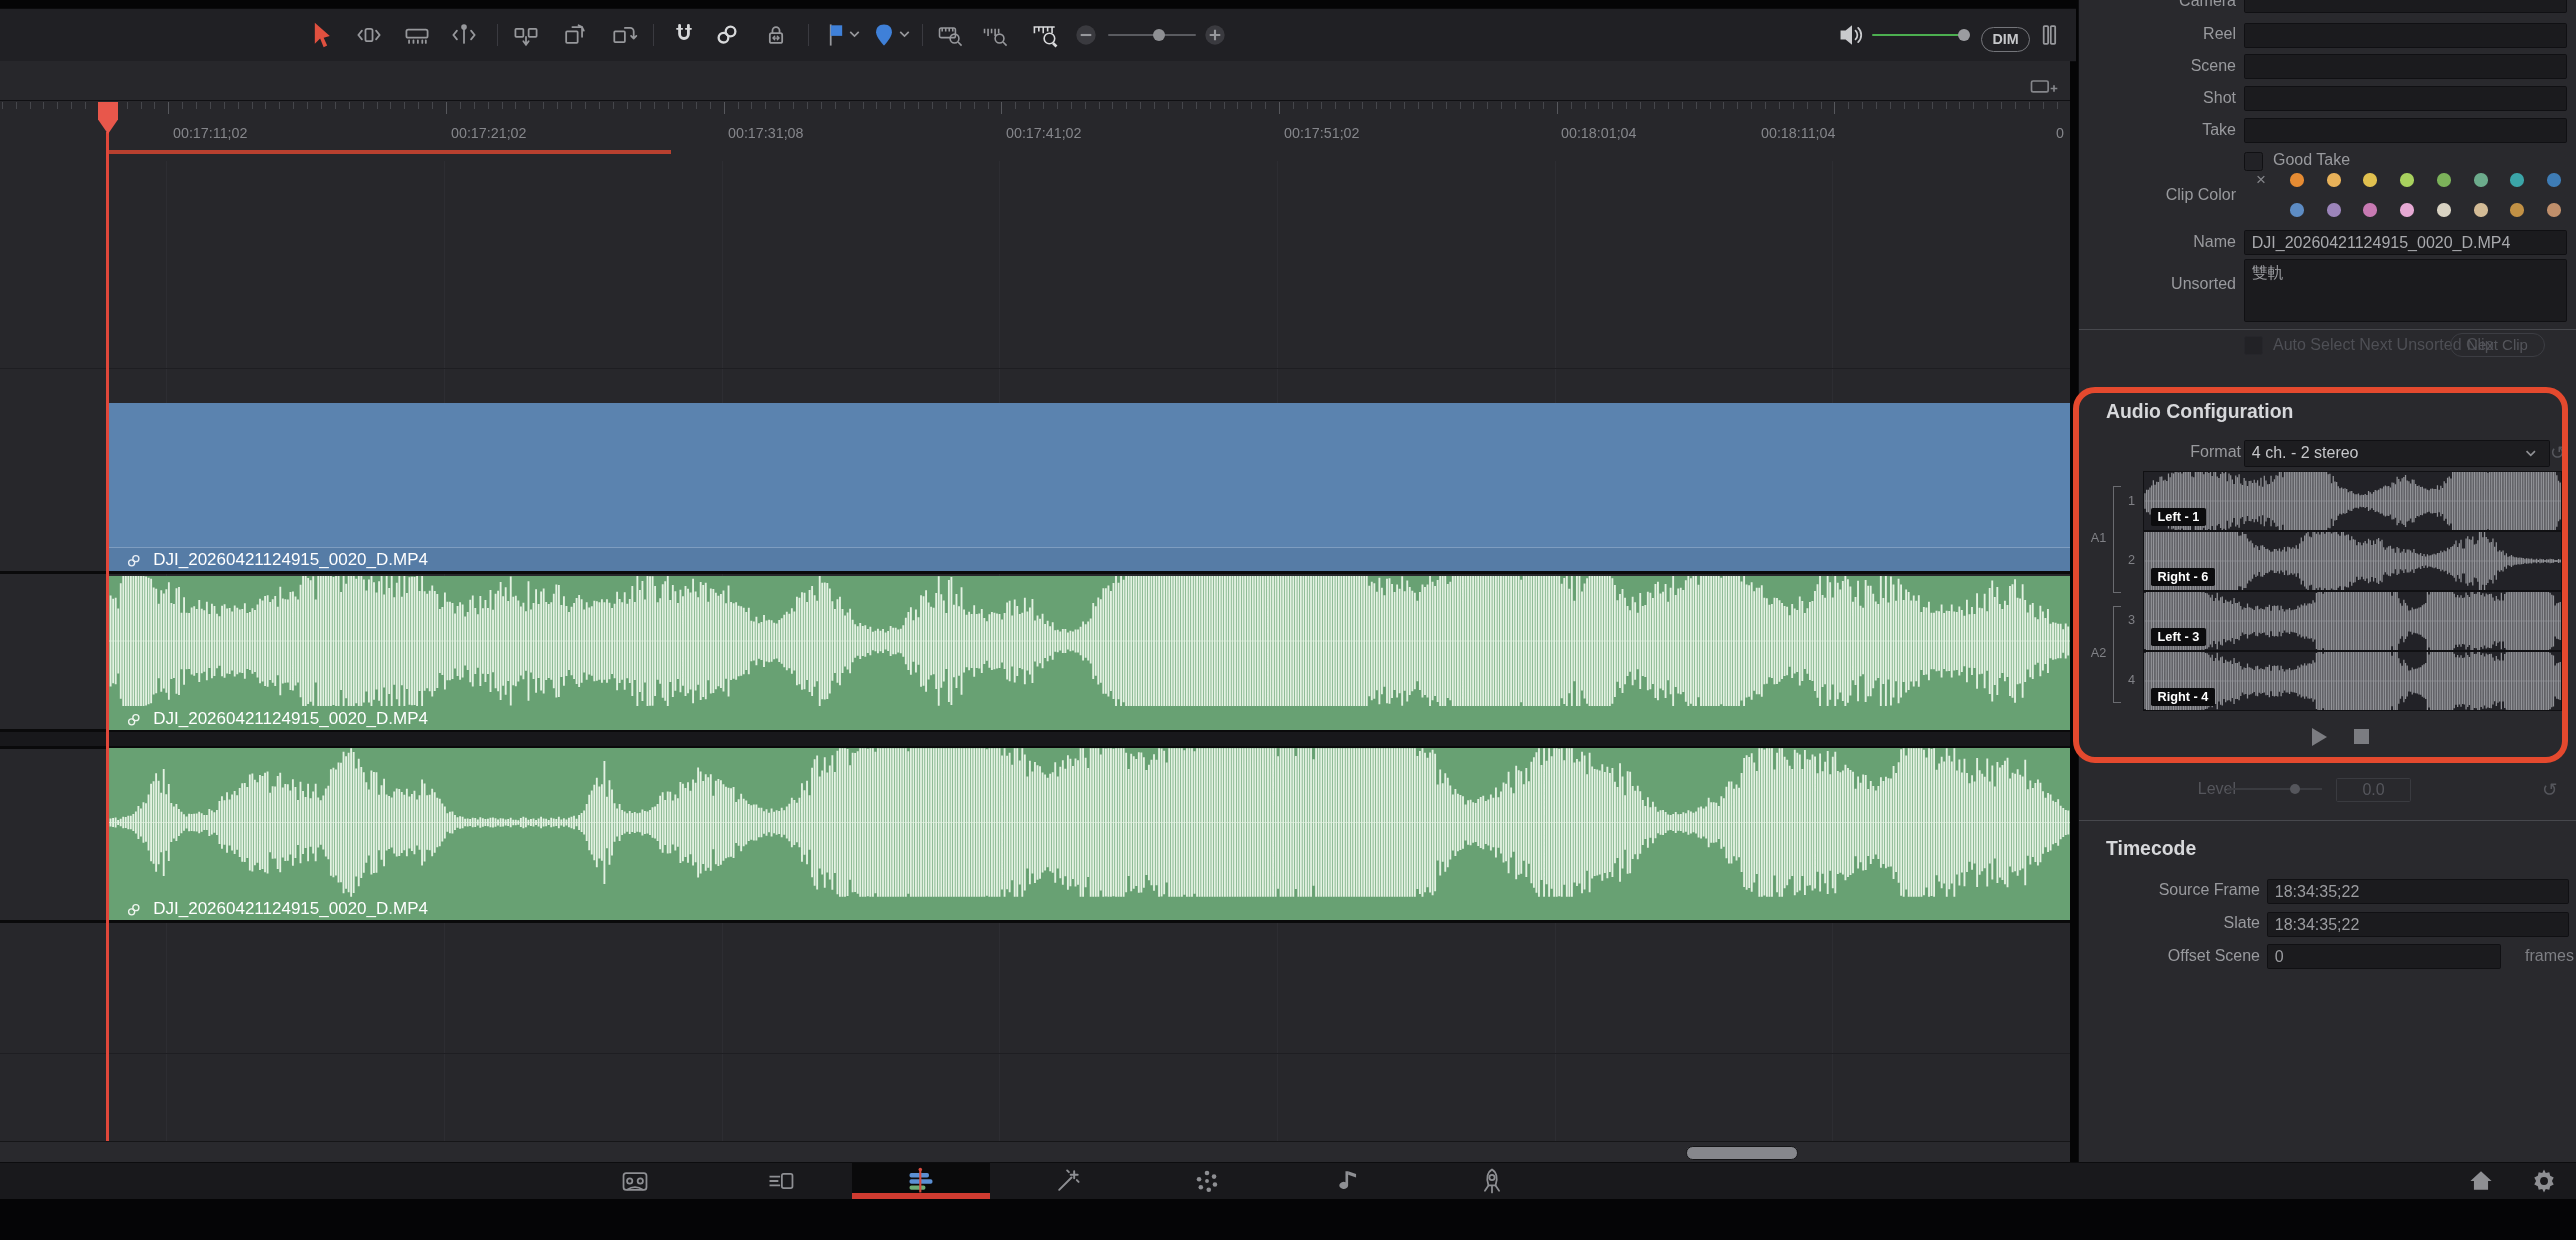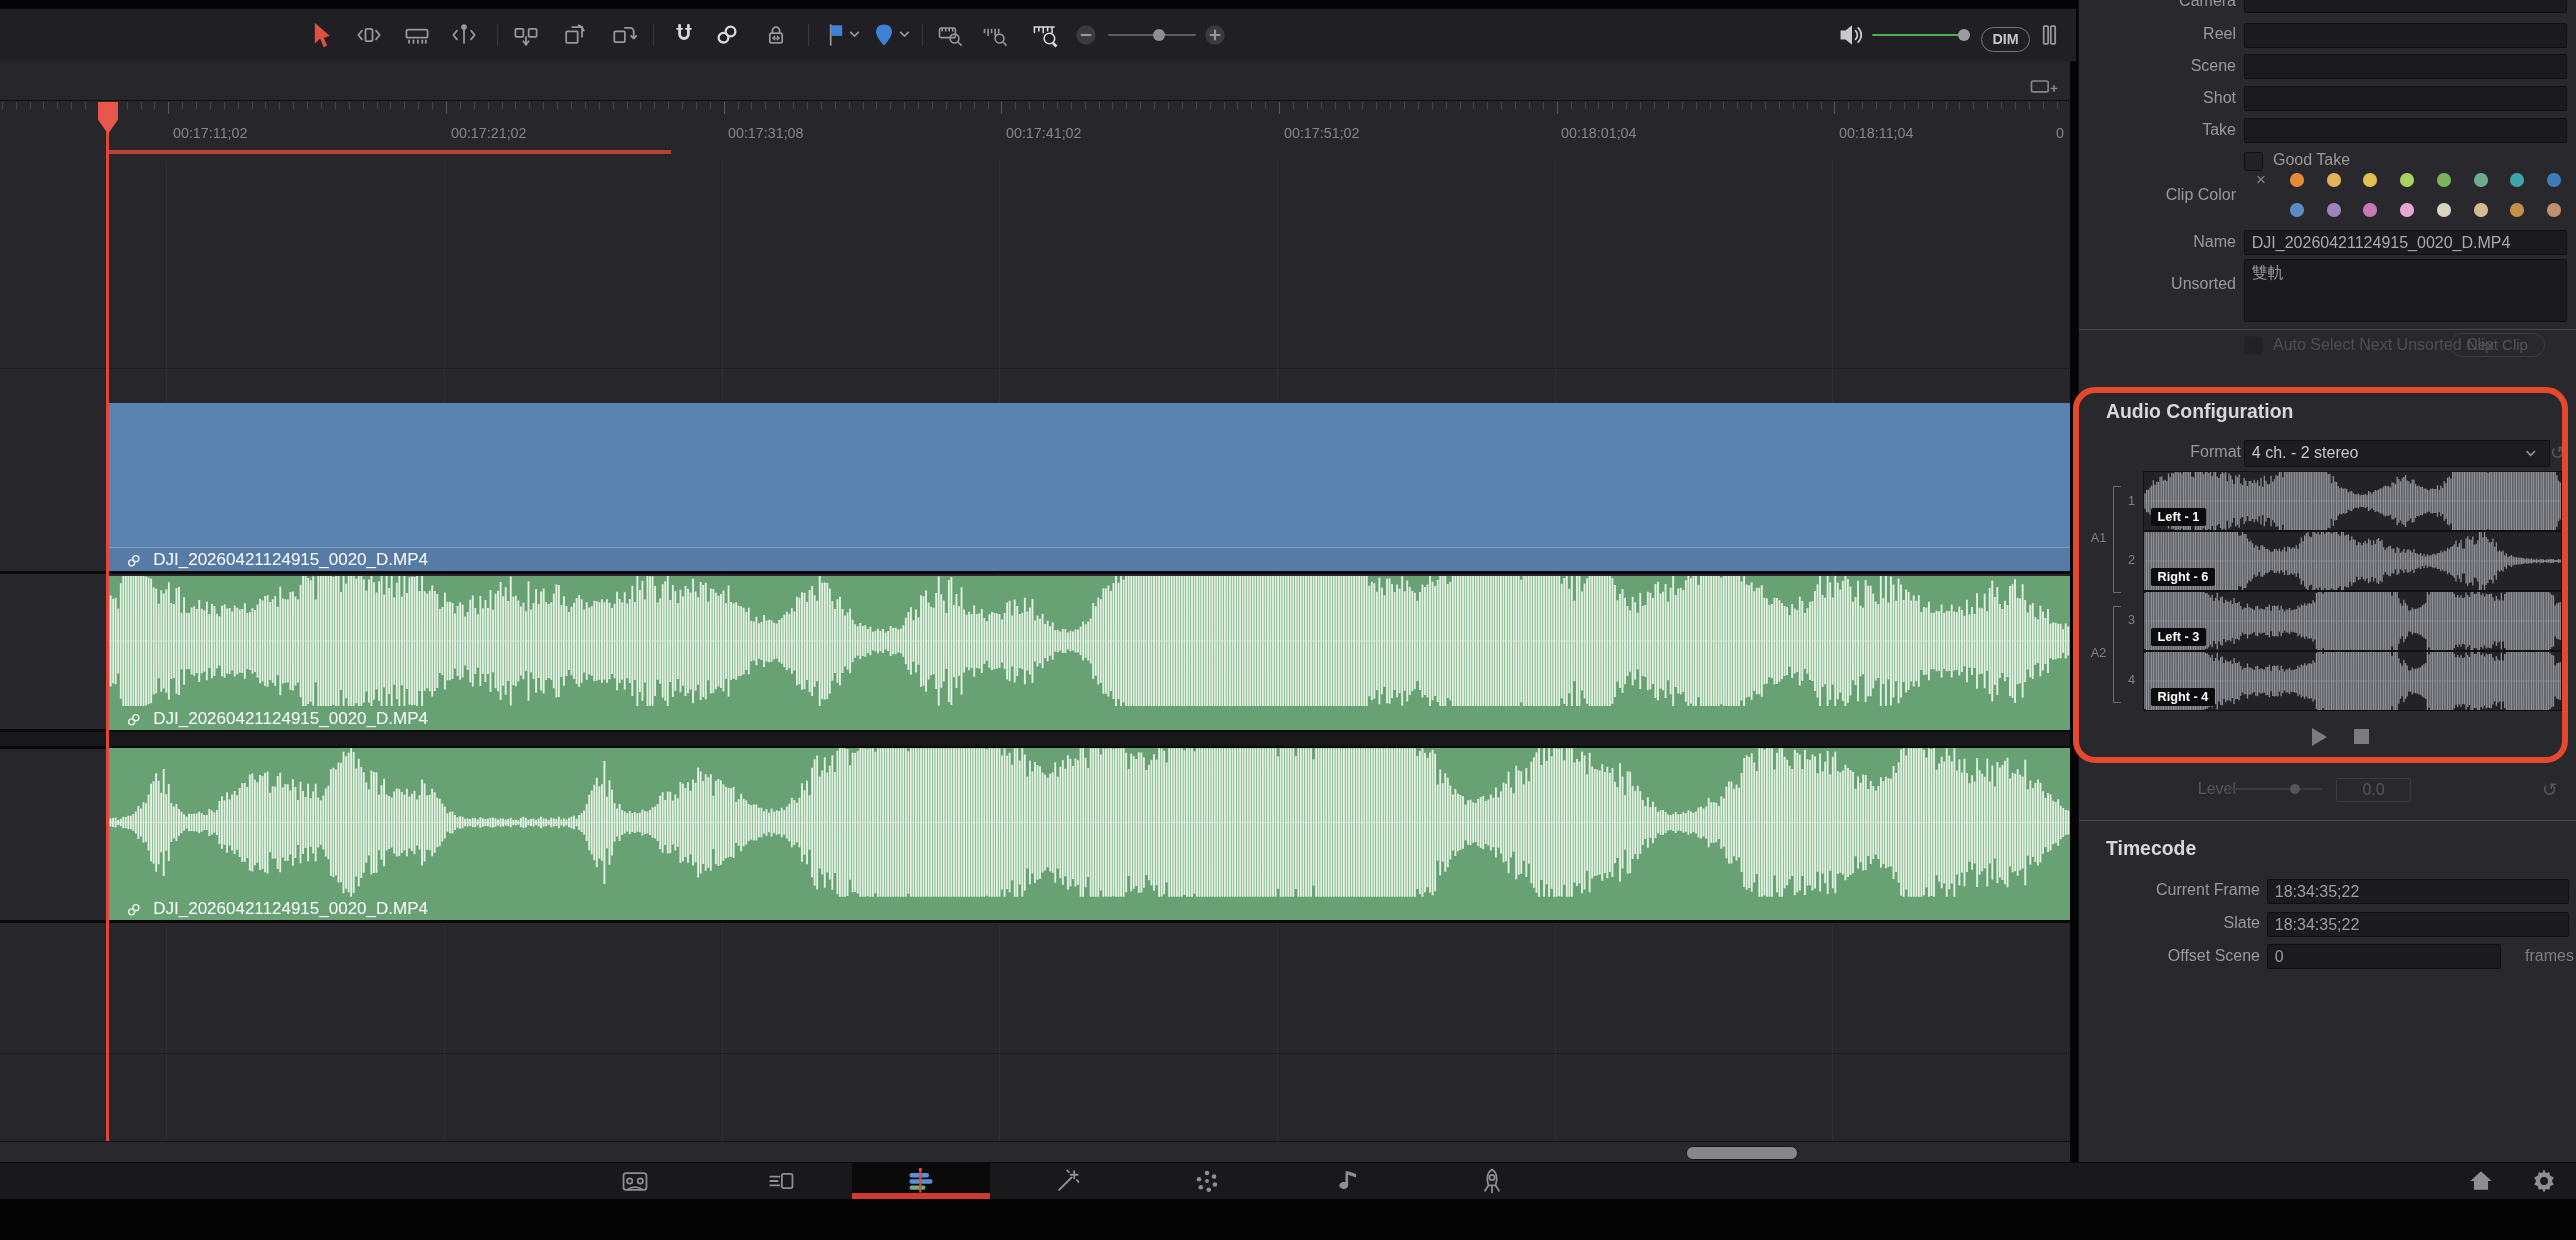--- a/index.html
+++ b/index.html
@@ -368,21 +368,21 @@
           <div style="position: absolute; left: 2029px; top: 0.8px; width: 0.8px; height: 6.8px; background: rgb(69, 70, 75);"></div>
           <div style="position: absolute; left: 2043px; top: 0.8px; width: 0.8px; height: 6.8px; background: rgb(69, 70, 75);"></div>
           <div style="position: absolute; left: 2057px; top: 0.8px; width: 0.8px; height: 6.8px; background: rgb(69, 70, 75);"></div>
         </div>
       <span class="rlabel" style="left:173px">00:17:11;02</span>
       <span class="rlabel" style="left:451px">00:17:21;02</span>
       <span class="rlabel" style="left:728px">00:17:31;08</span>
       <span class="rlabel" style="left:1006px">00:17:41;02</span>
       <span class="rlabel" style="left:1284px">00:17:51;02</span>
       <span class="rlabel" style="left:1561px">00:18:01;04</span>
-      <span class="rlabel" style="left:1839px">00:18:11;04</span>
+      <span class="rlabel" style="left:1761px">00:18:11;04</span>
       <span class="rlabel" style="left:2056px">0</span>
     </div>
     <div id="range-line"></div>
 
     <div id="gridlines">
         <div style="position: absolute; left: 166px; top: 100px; width: 0.8px; height: 981px; background: rgb(45, 45, 50);"></div>
         <div style="position: absolute; left: 444px; top: 100px; width: 0.8px; height: 981px; background: rgb(45, 45, 50);"></div>
         <div style="position: absolute; left: 722px; top: 100px; width: 0.8px; height: 981px; background: rgb(45, 45, 50);"></div>
         <div style="position: absolute; left: 999px; top: 100px; width: 0.8px; height: 981px; background: rgb(45, 45, 50);"></div>
         <div style="position: absolute; left: 1277px; top: 100px; width: 0.8px; height: 981px; background: rgb(45, 45, 50);"></div>
@@ -568,21 +568,21 @@
     <span class="plabel" style="right:341px;top:789px;color:#55565c">Level</span>
     <div style="position:absolute;left:148px;top:788px;width:95px;height:1.7px;background:#3a3b40"></div>
     <div style="position:absolute;left:211px;top:784px;width:10px;height:10px;border-radius:50%;background:#55565c"></div>
     <div style="position:absolute;left:257px;top:778px;width:73px;height:22px;border:0.8px solid #3a3b40;border-radius:1.7px;
                 color:#55565c;text-align:center;line-height:22px">0.0</div>
     <span class="reset-ic" style="left:463px;top:790px">↺</span>
 
     <div class="pdivider" style="top:820px"></div>
 
     <span class="ptitle" style="left:27px;top:837px">Timecode</span>
-    <span class="plabel" style="right:317px;top:890px">Current Frame</span>
+    <span class="plabel" style="right:317px;top:890px">Source Frame</span>
     <div class="pinput" style="left:188px;top:879px;width:293px"><span>18:34:35;22</span></div>
     <span class="plabel" style="right:317px;top:923px">Slate</span>
     <div class="pinput" style="left:188px;top:912px;width:293px"><span>18:34:35;22</span></div>
     <span class="plabel" style="right:317px;top:956px">Offset Scene</span>
     <div class="pinput" style="left:188px;top:944px;width:225px"><span>0</span></div>
     <span style="position:absolute;left:446px;top:956px;transform:translateY(-50%);color:#7e7f84">frames</span>
   </div>
 
   <div id="annotation"></div>
 

